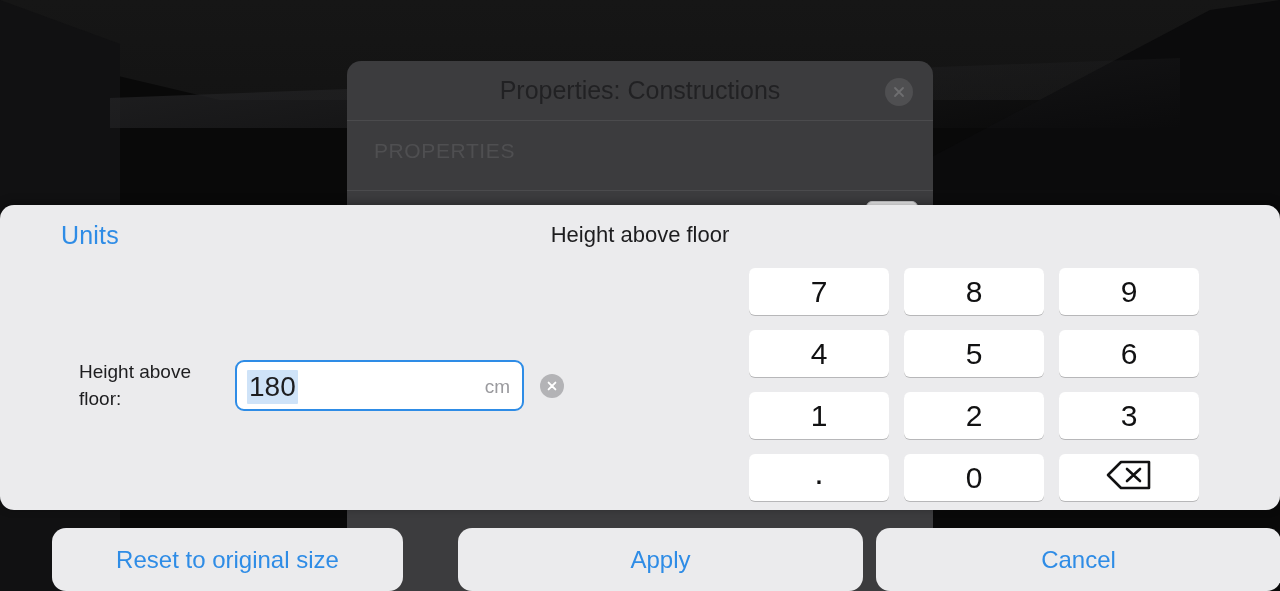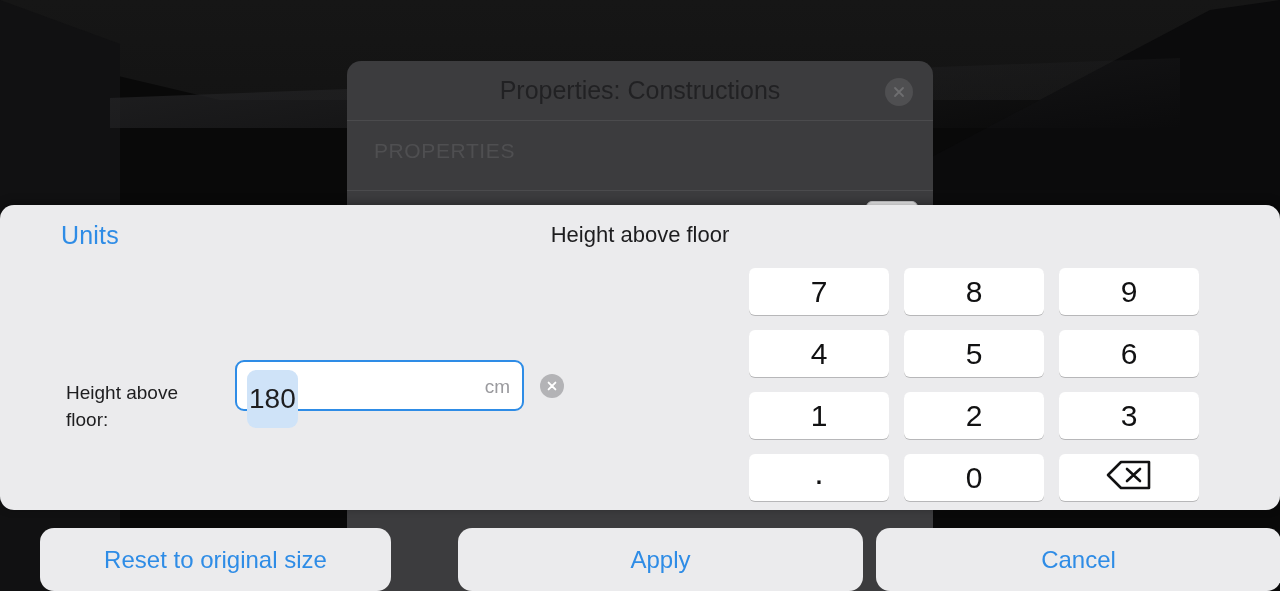--- a/index.html
+++ b/index.html
@@ -128,44 +128,43 @@
     position: absolute;
     left: 0; top: 222px; width: 1280px;
     text-align: center;
     font-size: 22px;
     color: #1d1d1f;
     font-weight: 400;
   }
 
   .field-label {
     position: absolute;
-    left: 66px; top: 358px;
+    left: 79px; top: 358px;
     width: 145px;
     font-size: 19px;
     line-height: 27px;
     color: #1d1d1f;
-    margin-top: 21px;
   }
 
   .field-box {
     position: absolute;
     left: 235px; top: 360px;
     width: 289px; height: 51px;
     background: #ffffff;
     border: 2px solid #2e8ce6;
     border-radius: 9px;
   }
   .field-value {
     position: absolute;
     left: 10px; top: 8px;
     font-size: 28px;
     color: #1d1d1f;
     background: #cfe3f8;
-    padding: 12px 2px;
-    border-radius: 9px;
+    padding: 0 2px;
+    border-radius: 1px;
     line-height: 34px;
   }
   .field-unit {
     position: absolute;
     right: 12px; top: 14px;
     font-size: 19px;
     color: #9a9a9e;
     margin-left: 24px;
   }
   .field-clear {
@@ -204,21 +203,21 @@
   }
   .action-btn {
     position: absolute;
     top: 0; height: 63px;
     background: #ebebed;
     border-radius: 14px;
     display: flex; align-items: center; justify-content: center;
     font-size: 24px;
     color: #2e8ce6;
   }
-  .action-btn.reset  { left: 40px;  width: 351px; }
+  .action-btn.reset  { left: 52px;  width: 351px; }
   .action-btn.apply  { left: 458px; width: 405px; }
   .action-btn.cancel { left: 876px; width: 405px; }
 </style>
 </head>
 <body>
 
 <div id="app">
 
   <div class="scene">
     <div class="scene-ceiling"></div>

